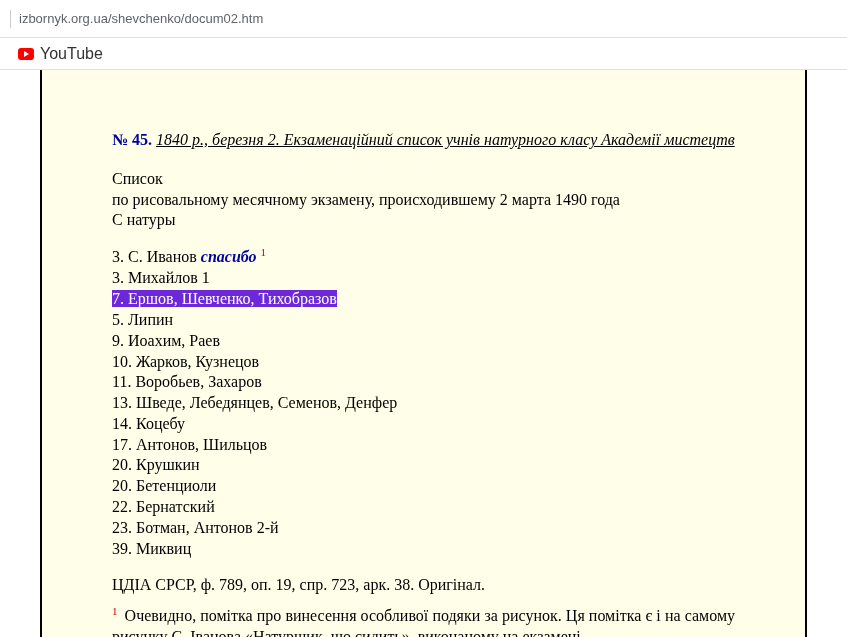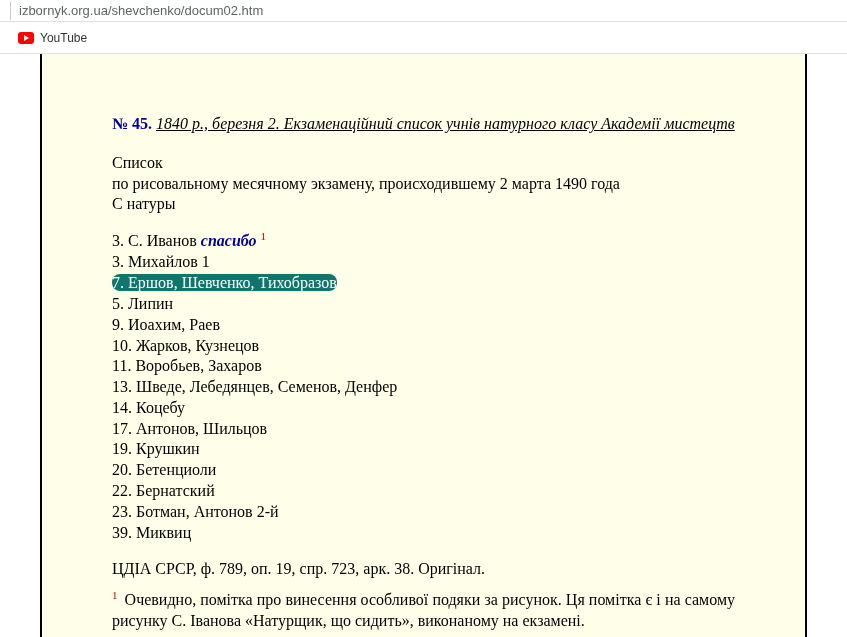--- a/index.html
+++ b/index.html
@@ -9,42 +9,42 @@
     background: #fff;
     font-size: 14px;
   }
   .address-bar {
     border-bottom: 1px solid #e0e0e0;
     padding: 6px 10px;
     color: #5f6368;
     font-size: 13px;
     display: flex;
     align-items: center;
-    height: 22px;
+    height: 38px;
   }
   .address-bar .divider {
     width: 1px;
     height: 18px;
     background: #ccc;
     margin-right: 8px;
   }
   .bookmarks-bar {
     padding: 5px 10px;
     border-bottom: 1px solid #e0e0e0;
     height: 32px;
     display: flex;
     align-items: center;
   }
   .bookmark {
     display: flex;
     align-items: center;
     padding: 3px 8px;
     border-radius: 4px;
     cursor: pointer;
-    font-size: 12px;
+    font-size: 16px;
     color: #333;
   }
   .yt-icon {
     width: 16px;
     height: 12px;
     margin-right: 6px;
     background: #ff0000;
     border-radius: 3px;
     position: relative;
   }
@@ -71,21 +71,21 @@
     line-height: 1.3;
   }
   .header-line { margin-bottom: 18px; }
   .doc-num { color: #00009c; font-weight: bold; }
   .doc-title { font-style: italic; text-decoration: underline; }
   .intro { margin-bottom: 14px; }
   .list { margin-bottom: 16px; }
   .list-line { }
   .thanks { color: #00009c; font-weight: bold; font-style: italic; }
   .sup-ref { color: #cc0000; vertical-align: super; font-size: 11px; }
-  .hl { background: #0f766e; color: #fff; border-radius: 8px; }
+  .hl { background: #6d28d9; color: #fff; }
   .archive { margin-bottom: 8px; }
   .footnote { text-align: justify; }
   .footnote .sup-ref { margin-right: 3px; }
 </style>
 </head>
 <body>
 
 <div class="address-bar">
   <span class="divider"></span>
   <span>izbornyk.org.ua/shevchenko/docum02.htm</span>
@@ -115,21 +115,21 @@
       <div class="list-line"><span>3. С. Иванов </span><span class="thanks">спасибо</span> <span class="sup-ref">1</span></div>
       <div class="list-line"><span>3. Михайлов 1</span></div>
       <div class="list-line"><span class="hl">7. Ершов, Шевченко, Тихобразов</span></div>
       <div class="list-line"><span>5. Липин</span></div>
       <div class="list-line"><span>9. Иоахим, Раев</span></div>
       <div class="list-line"><span>10. Жарков, Кузнецов</span></div>
       <div class="list-line"><span>11. Воробьев, Захаров</span></div>
       <div class="list-line"><span>13. Шведе, Лебедянцев, Семенов, Денфер</span></div>
       <div class="list-line"><span>14. Коцебу</span></div>
       <div class="list-line"><span>17. Антонов, Шильцов</span></div>
-      <div class="list-line"><span>19. Крушкин</span></div>
+      <div class="list-line"><span>20. Крушкин</span></div>
       <div class="list-line"><span>20. Бетенциоли</span></div>
       <div class="list-line"><span>22. Бернатский</span></div>
       <div class="list-line"><span>23. Ботман, Антонов 2-й</span></div>
       <div class="list-line"><span>39. Миквиц</span></div>
     </div>
 
   <div class="archive">ЦДІА СРСР, ф. 789, оп. 19, спр. 723, арк. 38. Оригінал.</div>
 
   <div class="footnote">
     <span class="sup-ref">1</span>

